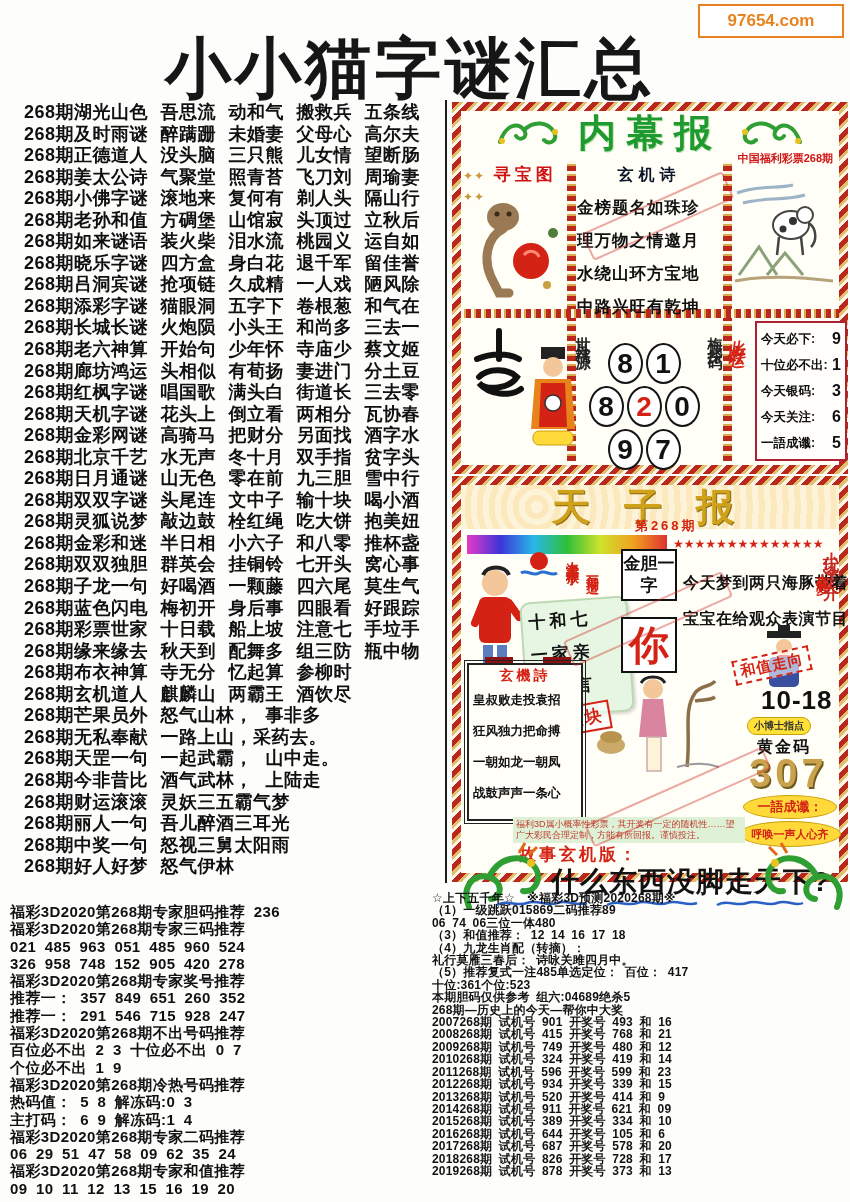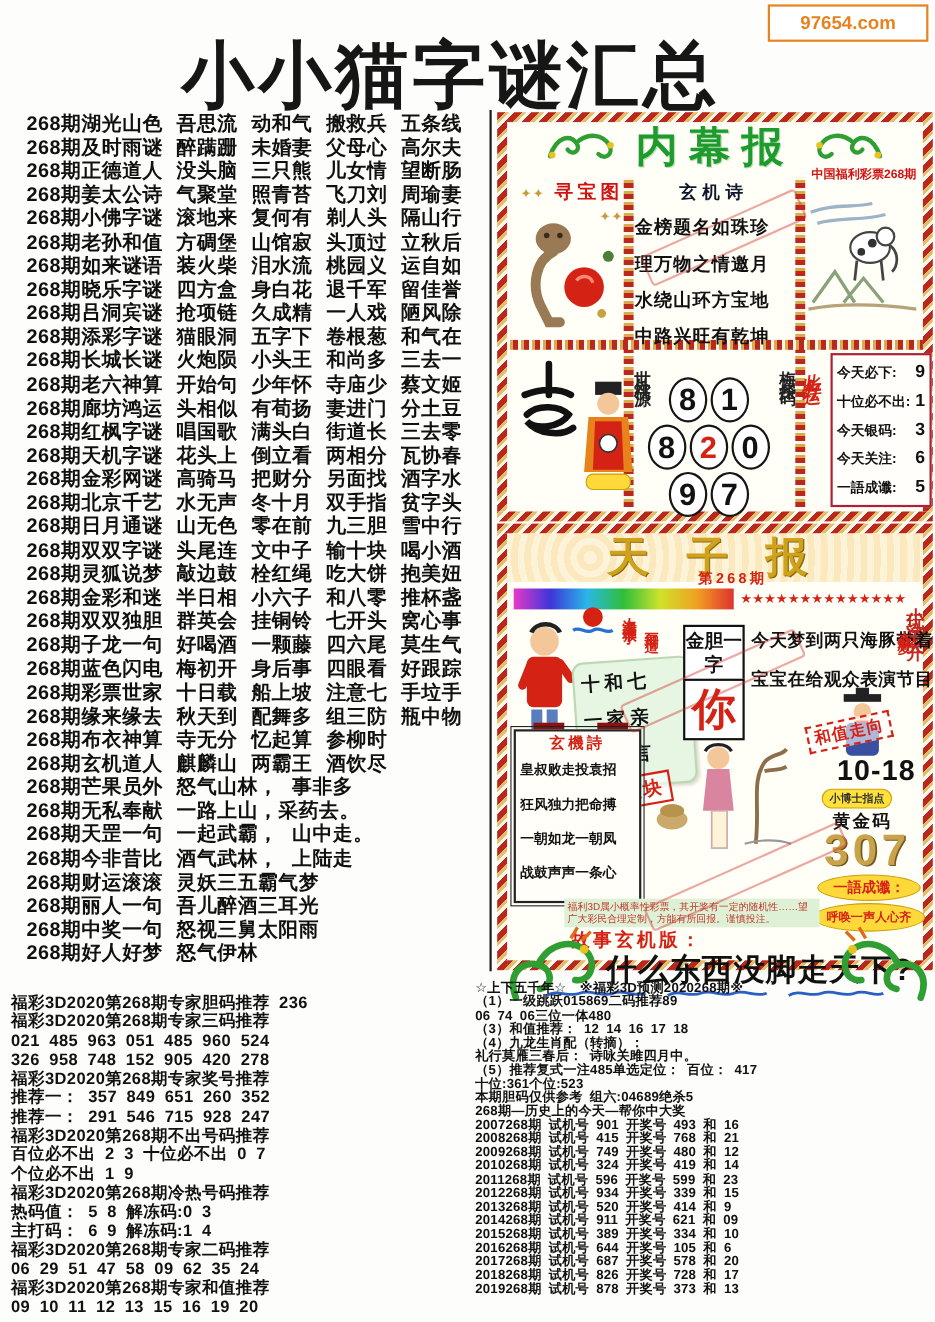--- a/index.html
+++ b/index.html
@@ -25,21 +25,21 @@
   #tianzi{top:476px;height:406px;}
   .motif-v{background:repeating-linear-gradient(180deg,#fdf6e8 0 3px,#d8ab4e 3px 5px,#b9271d 5px 10px);}
   .motif-h{background:repeating-linear-gradient(90deg,#fdf6e8 0 3px,#d8ab4e 3px 5px,#b9271d 5px 10px);}
   
   .nm-mast{position:absolute;left:0;top:0;width:100%;height:44px;display:flex;align-items:center;justify-content:center;gap:8px;}
   .nm-title{font-size:38px;font-weight:900;color:#1f9a2e;letter-spacing:10px;text-shadow:1px 1px 0 #b9e2b0;}
   .nm-issue{position:absolute;right:6px;top:40px;color:#cf1212;font-size:11px;font-weight:bold;}
   .nm-colsep1{position:absolute;left:106px;top:50px;width:9px;height:300px;}
   .nm-colsep2{position:absolute;left:262px;top:50px;width:9px;height:300px;}
   .nm-rowsep{position:absolute;left:0;top:198px;width:100%;height:9px;}
-  .treasure-title{position:absolute;left:2px;top:52px;width:104px;text-align:right;
+  .treasure-title{position:absolute;left:2px;top:52px;width:104px;text-align:left;
                   color:#cf1212;font-size:17px;font-weight:900;letter-spacing:4px;}
   .fleur{color:#c79a3a;font-size:12px;letter-spacing:1px;}
   .xj-title{position:absolute;left:118px;top:54px;width:140px;text-align:center;color:#0f172a;
             font-size:16px;font-weight:900;letter-spacing:5px;}
   .verses{position:absolute;left:116px;top:80px;width:146px;}
   .verse{font-size:16.5px;font-weight:900;line-height:33px;letter-spacing:1px;white-space:nowrap;}
   .ball-box{position:absolute;left:124px;top:232px;width:118px;text-align:center;}
   .ball-row{display:flex;justify-content:center;gap:3px;margin-bottom:2px;}
   .ball{width:31px;height:37px;border:2.5px solid #151515;border-radius:50%;background:#fff;
         font-size:28px;font-weight:900;display:inline-flex;align-items:center;justify-content:center;}
@@ -64,21 +64,21 @@
   .rainbow{position:absolute;left:6px;top:50px;width:200px;height:19px;
            background:linear-gradient(90deg,#e639c8,#3d35d8,#29b7e8,#2fbf3a,#cfe22b,#f0a021,#e03131);}
   .stars{position:absolute;left:212px;top:50px;width:150px;height:19px;overflow:hidden;color:#d42315;
          font-size:12px;letter-spacing:0px;line-height:19px;white-space:nowrap;}
   .tz-side{position:absolute;right:-2px;top:54px;height:220px;writing-mode:vertical-rl;text-orientation:upright;
            color:#c3271f;font-size:16px;font-weight:900;letter-spacing:7px;}
   .red-vnote{writing-mode:vertical-rl;text-orientation:upright;color:#d42315;font-weight:900;position:absolute;}
   .scroll{position:absolute;left:62px;top:114px;width:92px;height:108px;background:#e7f5e3;border:2px solid #bcd9b4;
           border-radius:10px;transform:rotate(-4deg);padding:2px 6px;box-shadow:2px 2px 3px rgba(0,0,0,.15);}
   .scroll-line{font-size:17px;font-weight:900;line-height:33px;letter-spacing:4px;}
-  .goldbox{position:absolute;left:160px;top:83px;width:52px;border:2.5px solid #111;background:#fff;
+  .goldbox{position:absolute;left:160px;top:64px;width:52px;border:2.5px solid #111;background:#fff;
            font-size:17px;font-weight:900;text-align:center;line-height:22px;padding:2px 0;}
   .youchar{position:absolute;left:160px;top:132px;width:52px;height:52px;border:2.5px solid #111;background:#fff;
            color:#d42315;font-size:40px;font-weight:900;text-align:center;line-height:52px;}
   .dream{position:absolute;left:222px;top:80px;width:136px;}
   .dream-line{font-size:16px;font-weight:900;line-height:36px;white-space:nowrap;letter-spacing:.5px;}
   .dream-note{position:absolute;left:352px;top:78px;height:90px;writing-mode:vertical-rl;text-orientation:upright;
               color:#d42315;font-size:13px;font-weight:900;letter-spacing:3px;}
   .stamp{color:#d42315;border:2.5px solid #d42315;font-weight:900;position:absolute;padding:1px 5px;
          background:rgba(255,255,255,.6);}
   .stamp-bw{left:60px;top:222px;font-size:17px;transform:rotate(-10deg);letter-spacing:2px;}

